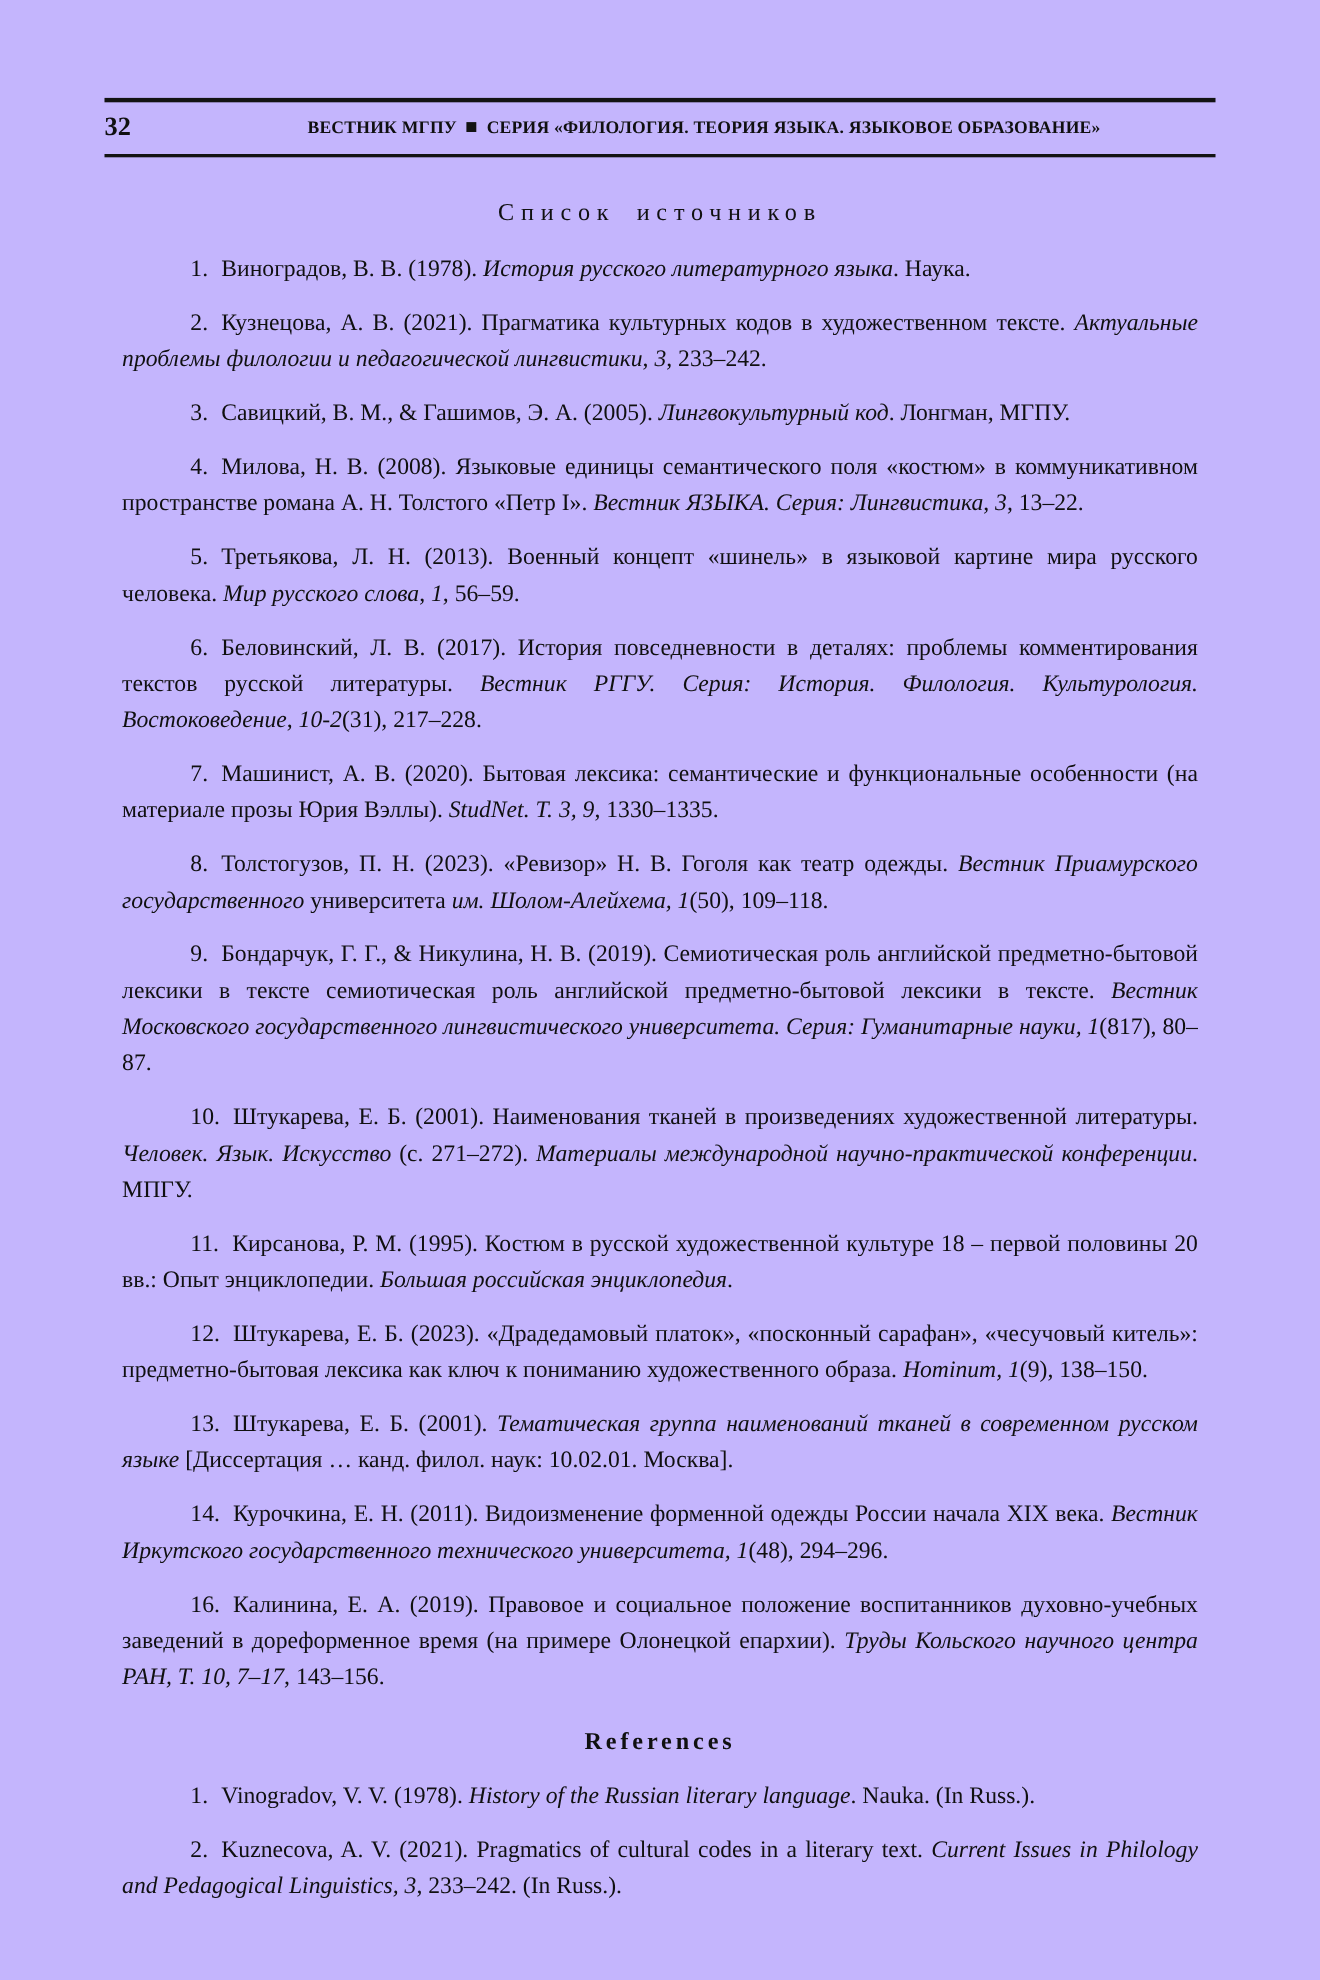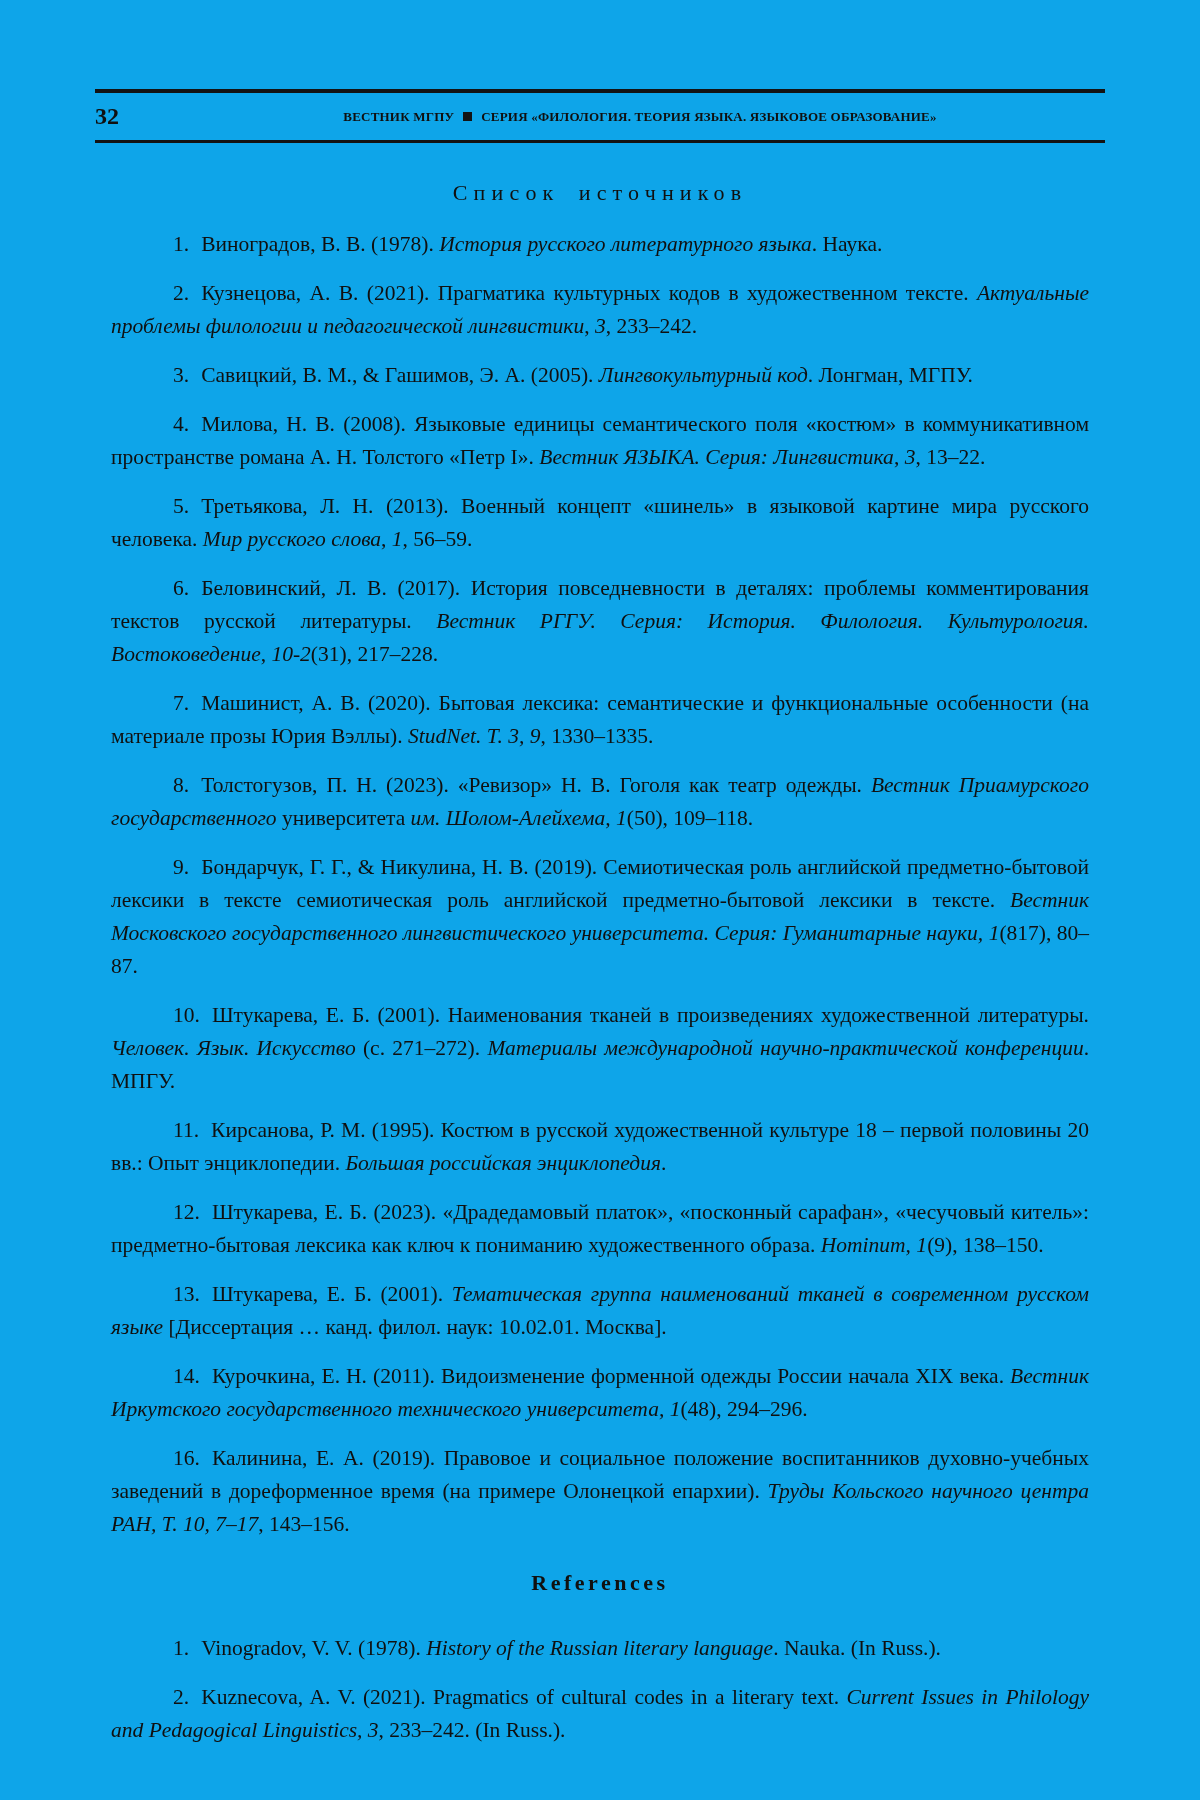--- a/index.html
+++ b/index.html
@@ -1,20 +1,20 @@
 <!DOCTYPE html>
 <html><head>
 <meta charset="utf-8">
 <style>
   html,body { margin:0; padding:0; background:#e8e8e8; }
   .page {
     position:relative;
     width:1200px; height:1800px;
     margin:0 auto;
-    background:#0ea5e9;
+    background:#c4b5fd;
     color:#101010;
     font-family:"Liberation Serif", serif;
     overflow:hidden;
   }
   .content { margin:0 95px; width:1010px; }
 
   
   .running-header {
     margin-top:89px;
     border-top:4px solid #131313;
@@ -26,21 +26,21 @@
   .page-num {
     font-weight:bold;
     font-size:24px;
     width:80px;
     flex:0 0 auto;
   }
   .header-title {
     flex:1;
     text-align:center;
     font-weight:bold;
-    font-size:13px;
+    font-size:16px;
     white-space:nowrap;
     letter-spacing:0.2px;
   }
   .sq {
     display:inline-block;
     width:9px; height:9px;
     background:#131313;
     margin:0 9px 2px 9px;
     vertical-align:middle;
   }
@@ -49,21 +49,21 @@
   .section-heading {
     margin:36px 0 22px 0;
     text-align:center;
     font-size:22px;
     font-weight:normal;
     line-height:27px;
     letter-spacing:0.28em;
     word-spacing:0.35em;
   }
   .refs-heading {
-    margin:28px 0 36px 0;
+    margin:28px 0 20px 0;
     text-align:center;
     font-size:22px;
     font-weight:bold;
     line-height:27px;
     letter-spacing:0.16em;
   }
 
   
   .ref {
     margin:16px;

